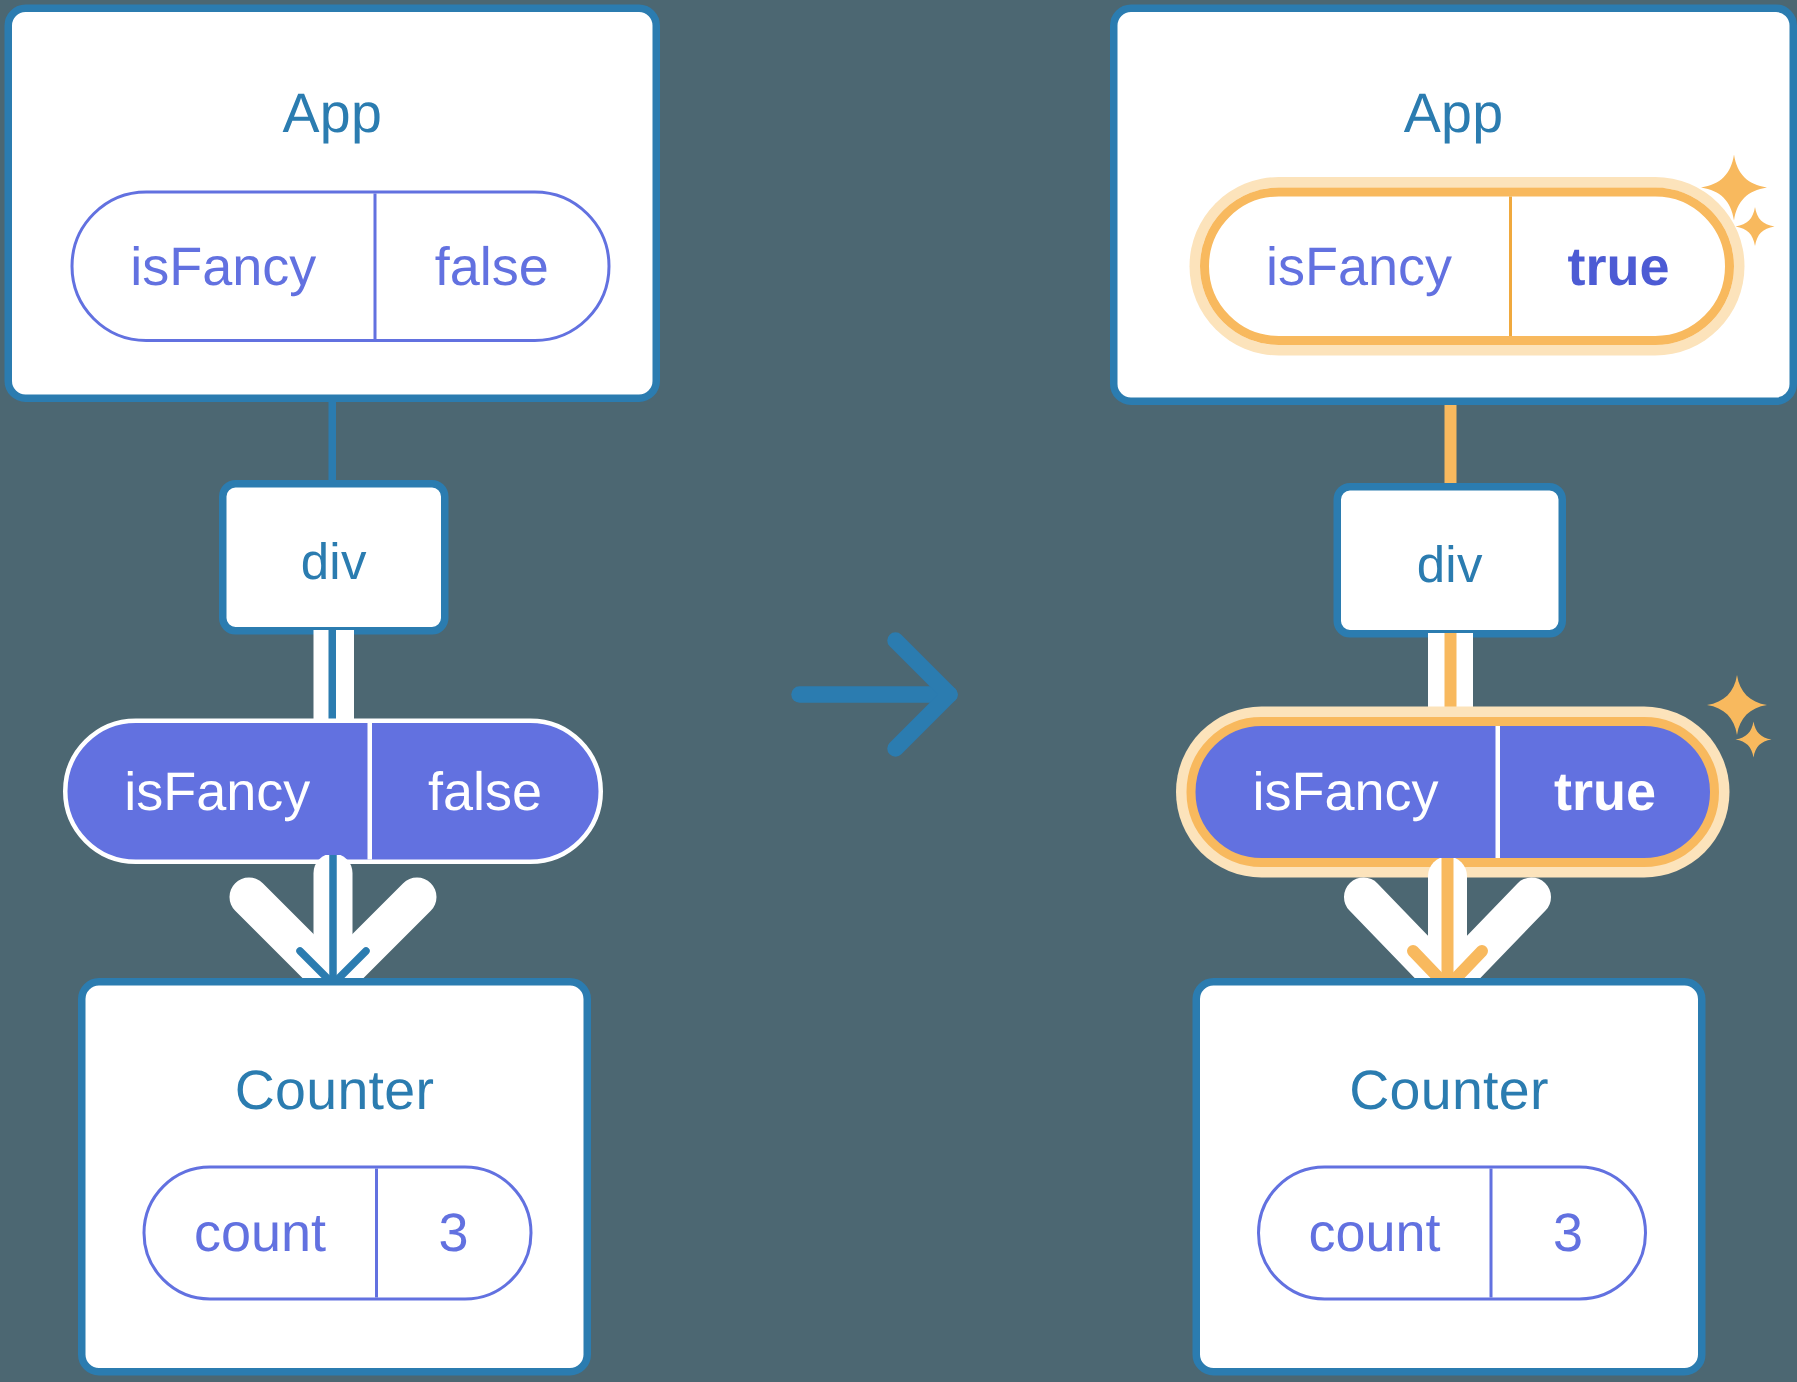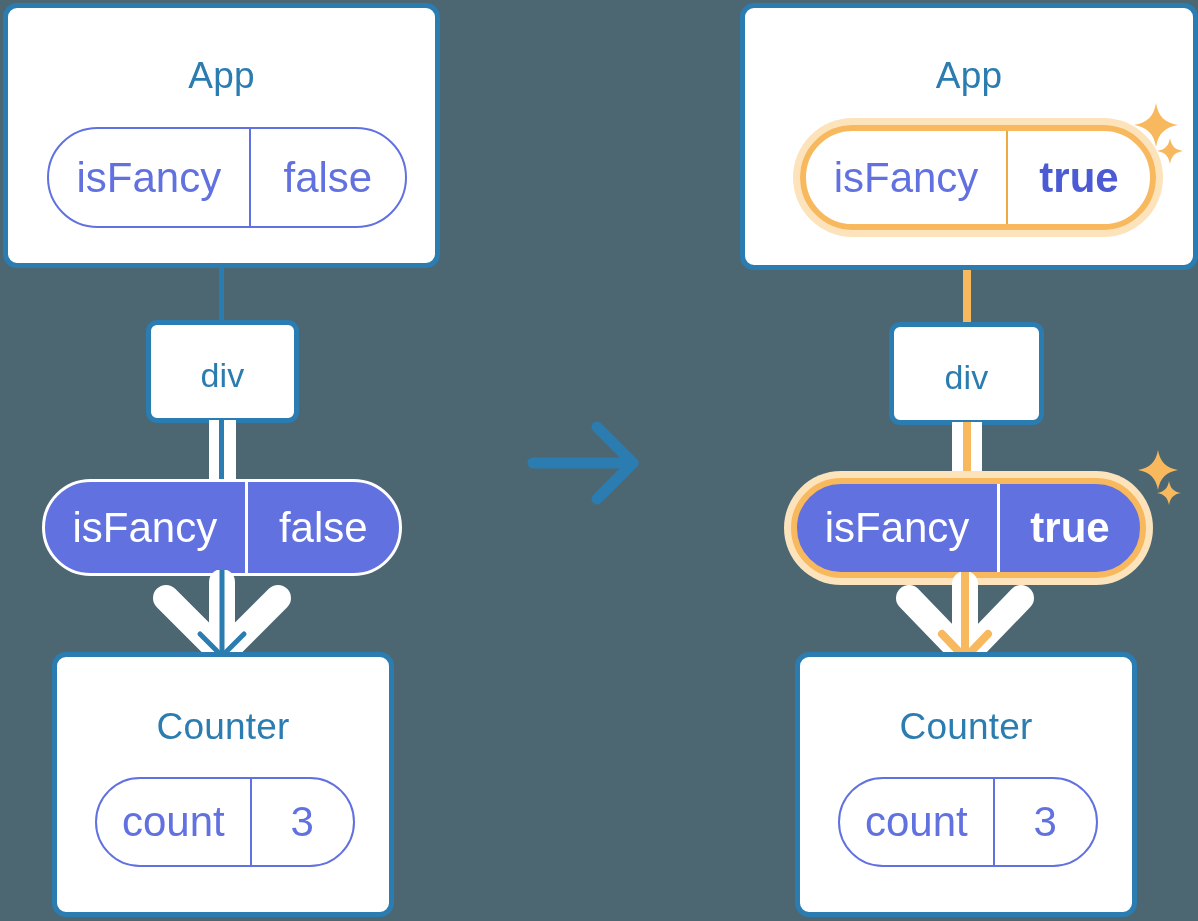--- a/index.html
+++ b/index.html
@@ -56,21 +56,21 @@
   }
   .pill-outline .pill-val {
     border-left: 2px solid #6271e0;
   }
 
   .pill-key, .pill-val {
     display: flex;
     align-items: center;
     justify-content: center;
     box-sizing: border-box;
-    font-size: 42px;
+    font-size: 36px;
     line-height: 1;
     white-space: nowrap;
   }
 
   
   .pill-filled {
     background: #6271e0;
     border: 3px solid #ffffff;
   }
   .pill-filled .pill-key,

